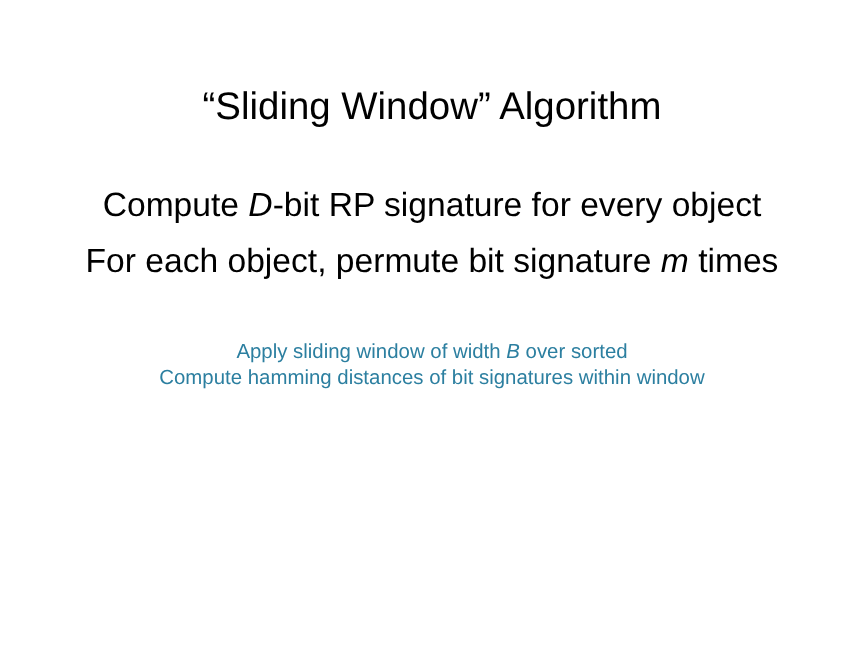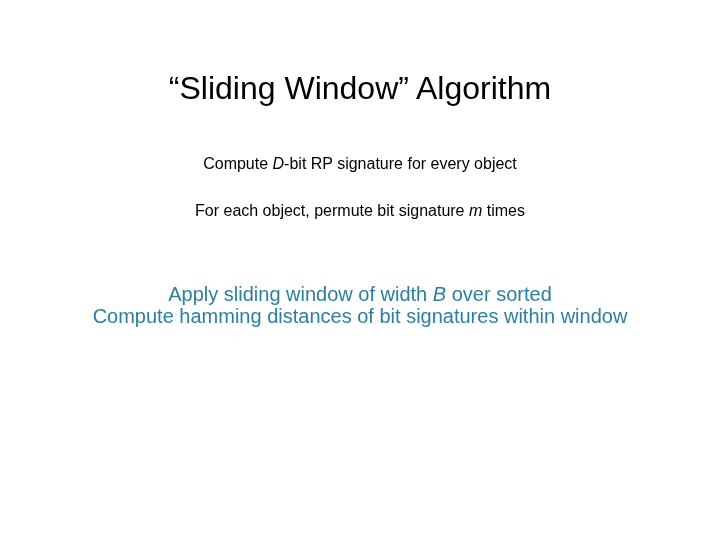--- a/index.html
+++ b/index.html
@@ -25,32 +25,32 @@
     text-align: center;
     font-size: 32px;
     font-weight: 400;
     margin-top: 40px;
   }
   .step {
     position: absolute;
     left: 0;
     width: 100%;
     text-align: center;
-    font-size: 16px;
+    font-size: 28px;
     font-weight: 400;
   }
   .step1 { top: 155px; }
   .step2 { top: 202px; text-align: center; }
   .step3 { top: 249px; }
   .sub {
     position: absolute;
     left: 0;
     width: 100%;
     text-align: center;
-    font-size: 20px;
+    font-size: 17px;
     font-weight: 400;
     color: #2c7fa0;
   }
   .sub1 { top: 283px; }
   .sub2 { top: 305px; }
   .italic { font-style: italic; }
 </style>
 </head>
 <body>
 

